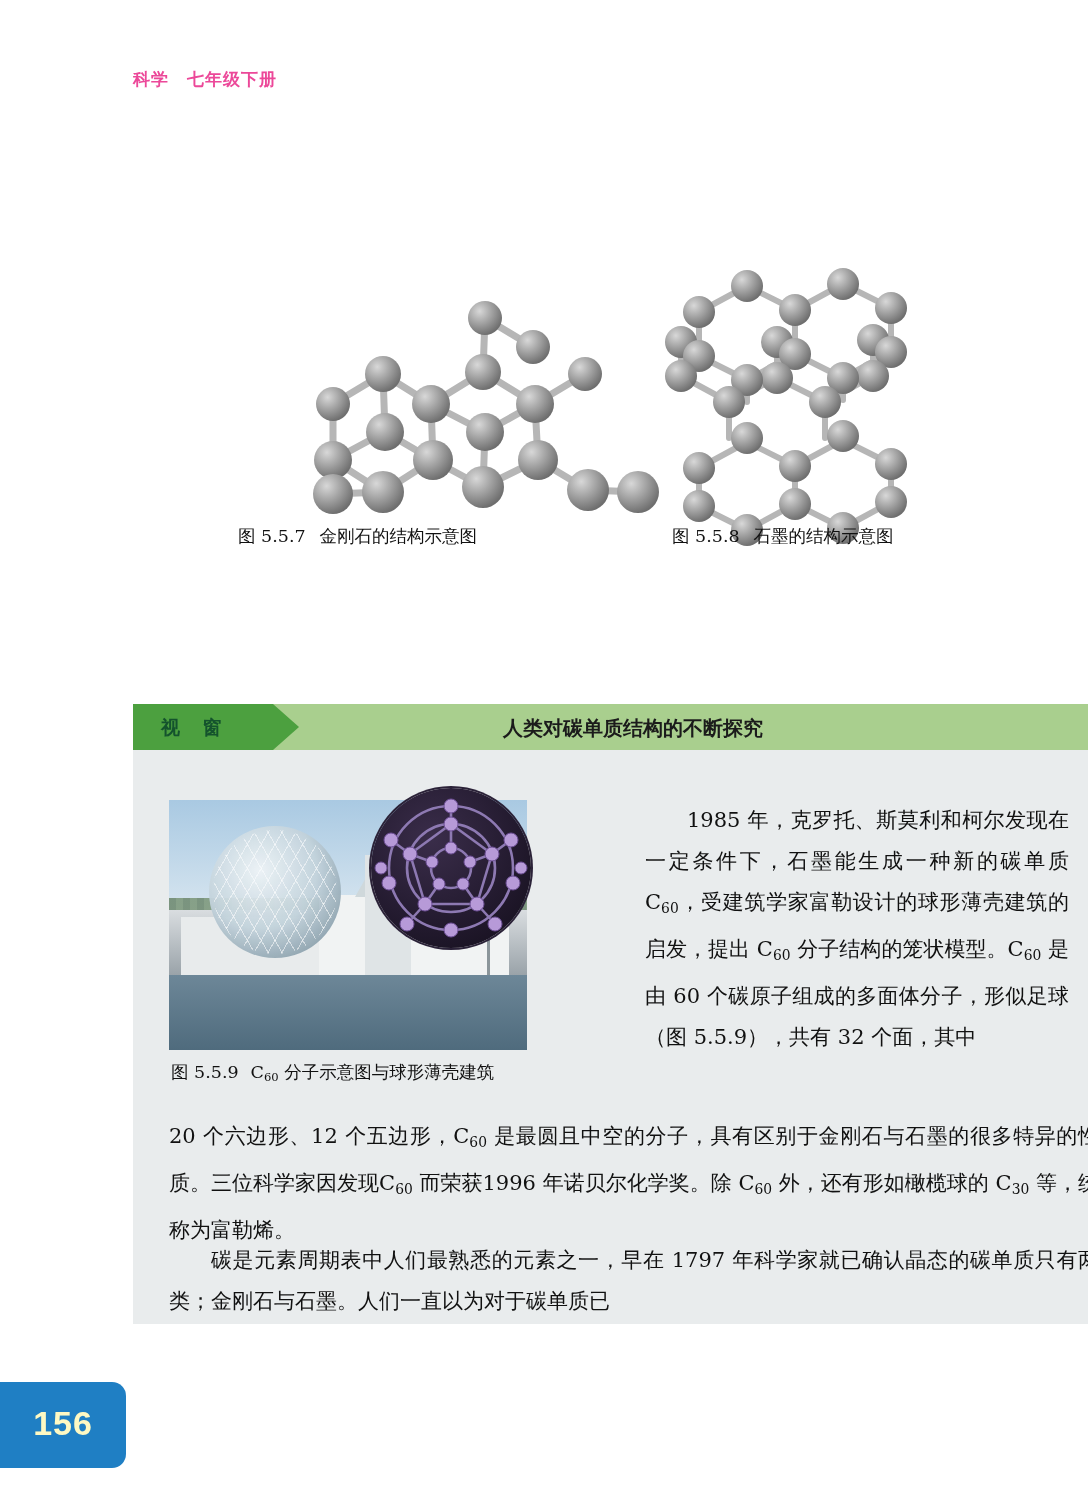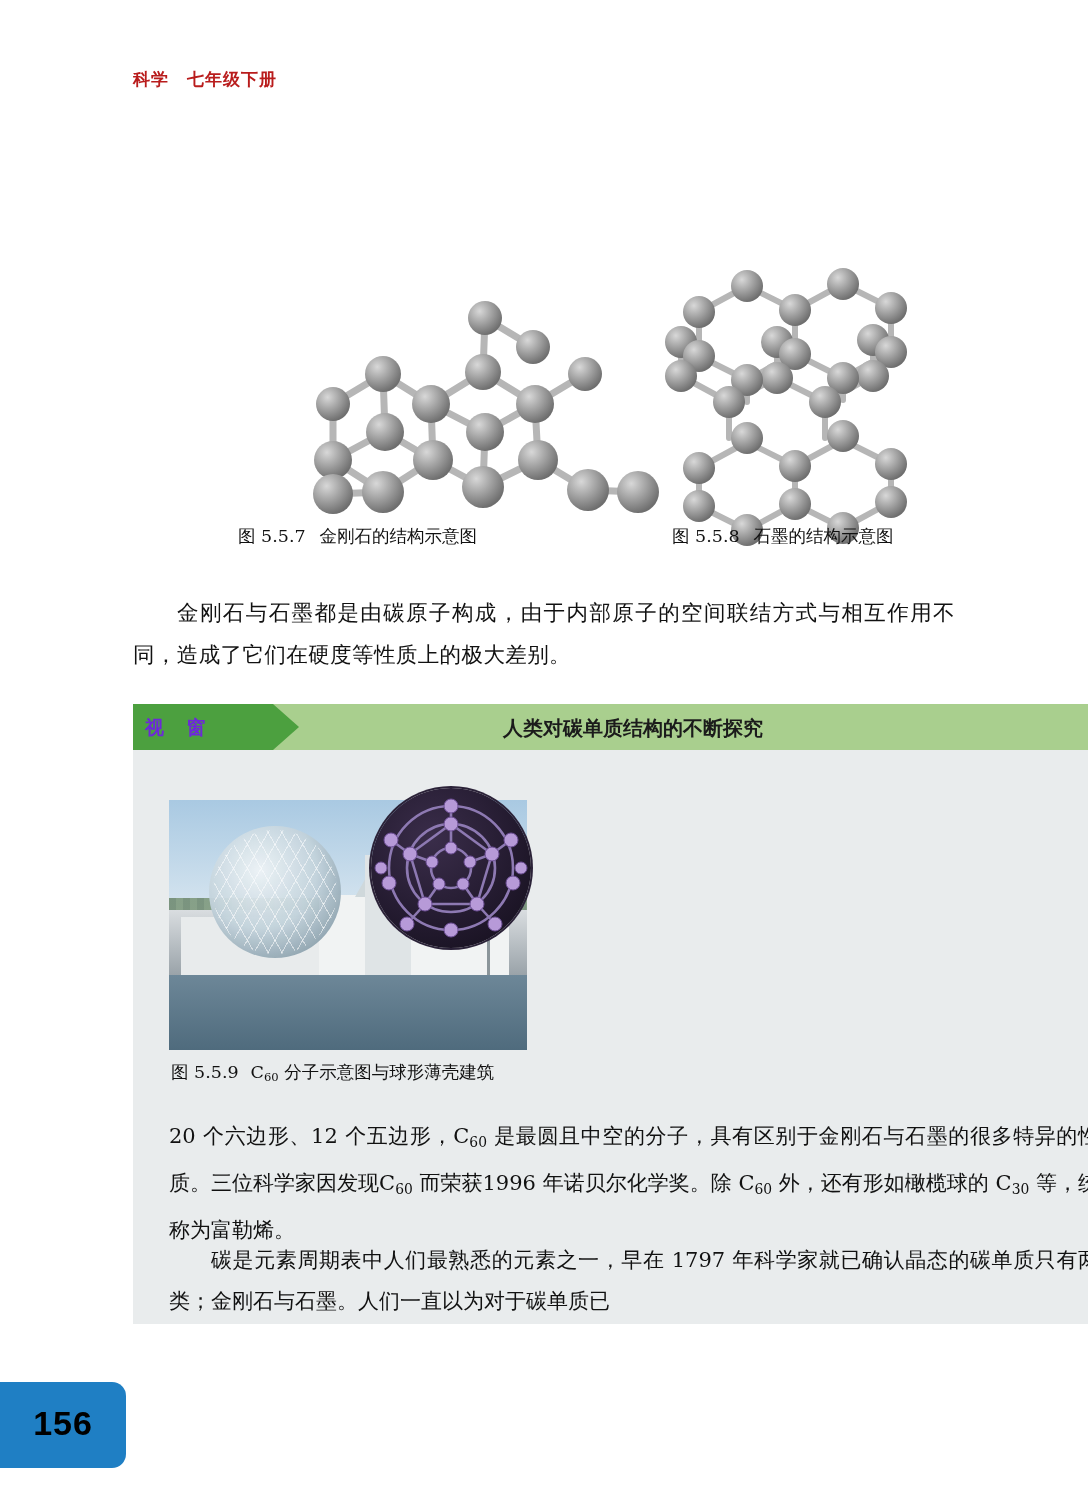--- a/index.html
+++ b/index.html
@@ -21,21 +21,21 @@
   }
 
   
   .header {
     position: absolute;
     top: 68px;
     left: 133px;
     font-family: "Liberation Sans", sans-serif;
     font-weight: bold;
     font-size: 17px;
-    color: #b91c1c;
+    color: #ec4899;
     letter-spacing: 1px;
   }
   .header .spacer { display:inline-block; width: 18px; }
 
   
   .para {
     position: absolute;
     font-family: "DejaVu Serif", serif;
     font-size: 21.5px;
     line-height: 42px;
@@ -91,25 +91,25 @@
   .window-tab-arrow {
     position: absolute;
     top: 0; left: 140px;
     width: 0; height: 0;
     border-top: 23px solid transparent;
     border-bottom: 23px solid transparent;
     border-left: 26px solid #4ca03f;
   }
   .window-tab-label {
     position: absolute;
-    top: 11px; left: 12px;
+    top: 11px; left: 28px;
     font-family: "DejaVu Sans", sans-serif;
     font-weight: bold;
     font-size: 19px;
-    color: #6d28d9;
+    color: #14532d;
     letter-spacing: 8px;
   }
   .window-title {
     position: absolute;
     top: 11px;
     left: 0;
     width: 1000px;
     text-align: center;
     font-family: "DejaVu Sans", sans-serif;
     font-weight: bold;
@@ -230,21 +230,21 @@
     height: 86px;
     background: #1f7fc4;
     border-top-right-radius: 14px;
     border-bottom-right-radius: 14px;
   }
   .page-num {
     position: absolute;
     left: 0; top: 22px;
     width: 126px;
     text-align: center;
-    color: #000000;
+    color: #fef9c3;
     font-family: "Liberation Sans", sans-serif;
     font-weight: bold;
     font-size: 34px;
     letter-spacing: 1px;
   }
 </style>
 </head>
 <body>
 
 <div class="page">
@@ -385,21 +385,20 @@
     </svg>
   </div>
 
   <div class="fig-caption" id="cap1">
     <span>图 5.5.7</span><span class="cap-gap"></span><span>金刚石的结构示意图</span>
   </div>
   <div class="fig-caption" id="cap2">
     <span>图 5.5.8</span><span class="cap-gap"></span><span>石墨的结构示意图</span>
   </div>
 
-  <div class="para" id="para2">金刚石与石墨都是由碳原子构成，由于内部原子的空间联结方式与相互作用不同，造成了它们在硬度等性质上的极大差别。</div>
 
   <div class="window-box">
     <div class="window-header">
       <div class="window-tab"></div>
       <div class="window-tab-arrow"></div>
       <div class="window-tab-label">视 窗</div>
       <div class="window-title">人类对碳单质结构的不断探究</div>
     </div>
 
     <div class="photo-wrap">
@@ -461,20 +460,21 @@
             <circle cx="10" cy="80" r="6"></circle>
           </g>
         </svg>
       </div>
     </div>
 
     <div class="photo-caption">
       <span>图 5.5.9</span><span class="gap"></span><span>C<sub>60</sub> 分子示意图与球形薄壳建筑</span>
     </div>
 
+    <div class="win-col">1985 年，克罗托、斯莫利和柯尔发现在一定条件下，石墨能生成一种新的碳单质 C<sub>60</sub>，受建筑学家富勒设计的球形薄壳建筑的启发，提出 C<sub>60</sub> 分子结构的笼状模型。C<sub>60</sub> 是由 60 个碳原子组成的多面体分子，形似足球（图 5.5.9），共有 32 个面，其中</div>
 
     <div class="win-p2">20 个六边形、12 个五边形，C<sub>60</sub> 是最圆且中空的分子，具有区别于金刚石与石墨的很多特异的性质。三位科学家因发现C<sub>60</sub> 而荣获1996 年诺贝尔化学奖。除 C<sub>60</sub> 外，还有形如橄榄球的 C<sub>30</sub> 等，统称为富勒烯。</div>
 
     <div class="win-p3">碳是元素周期表中人们最熟悉的元素之一，早在 1797 年科学家就已确认晶态的碳单质只有两类；金刚石与石墨。人们一直以为对于碳单质已</div>
   </div>
 
   <div class="page-tab">
     <div class="page-num">156</div>
   </div>
 

